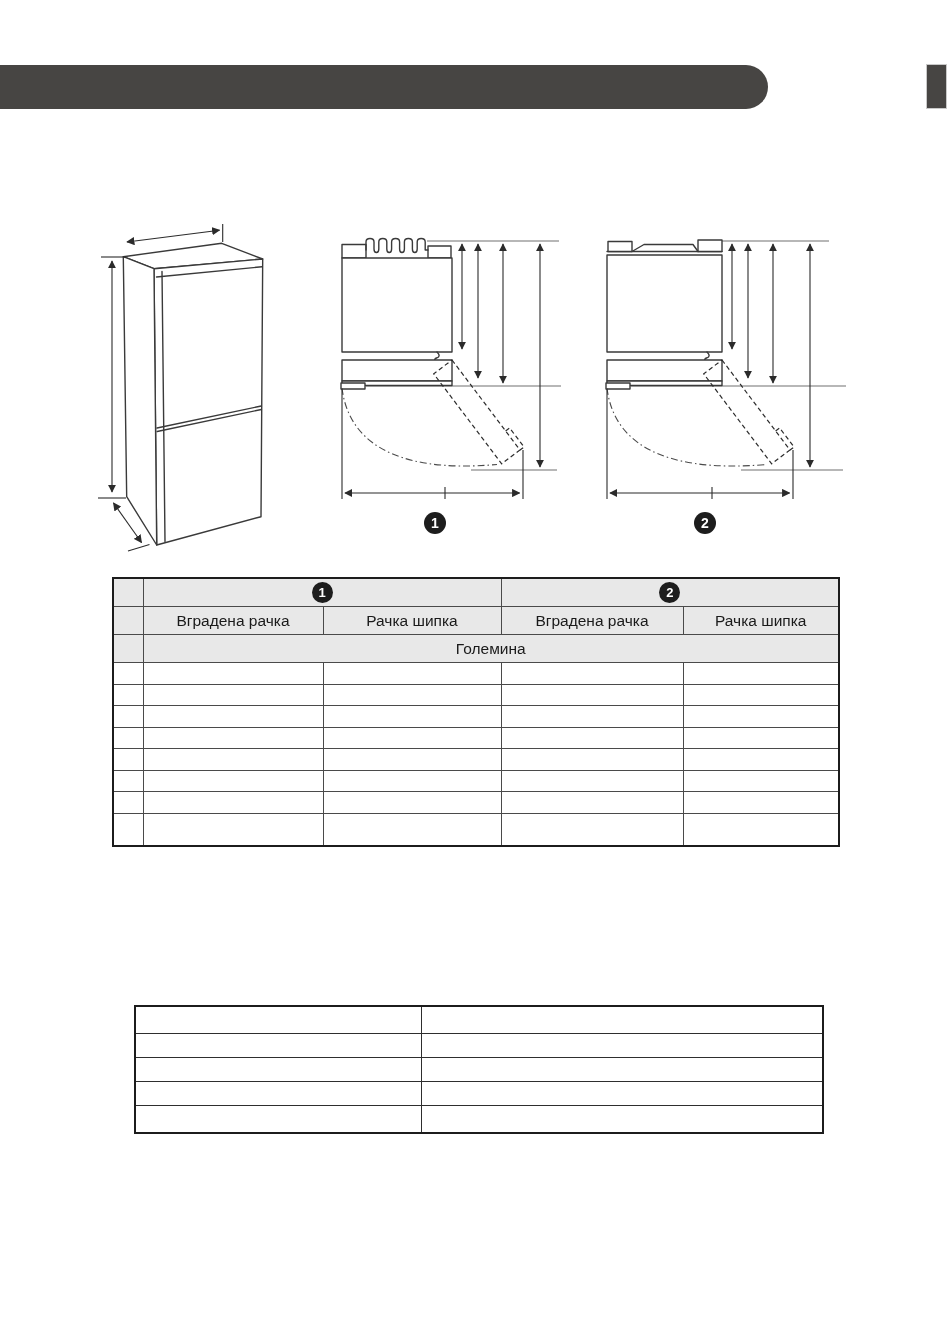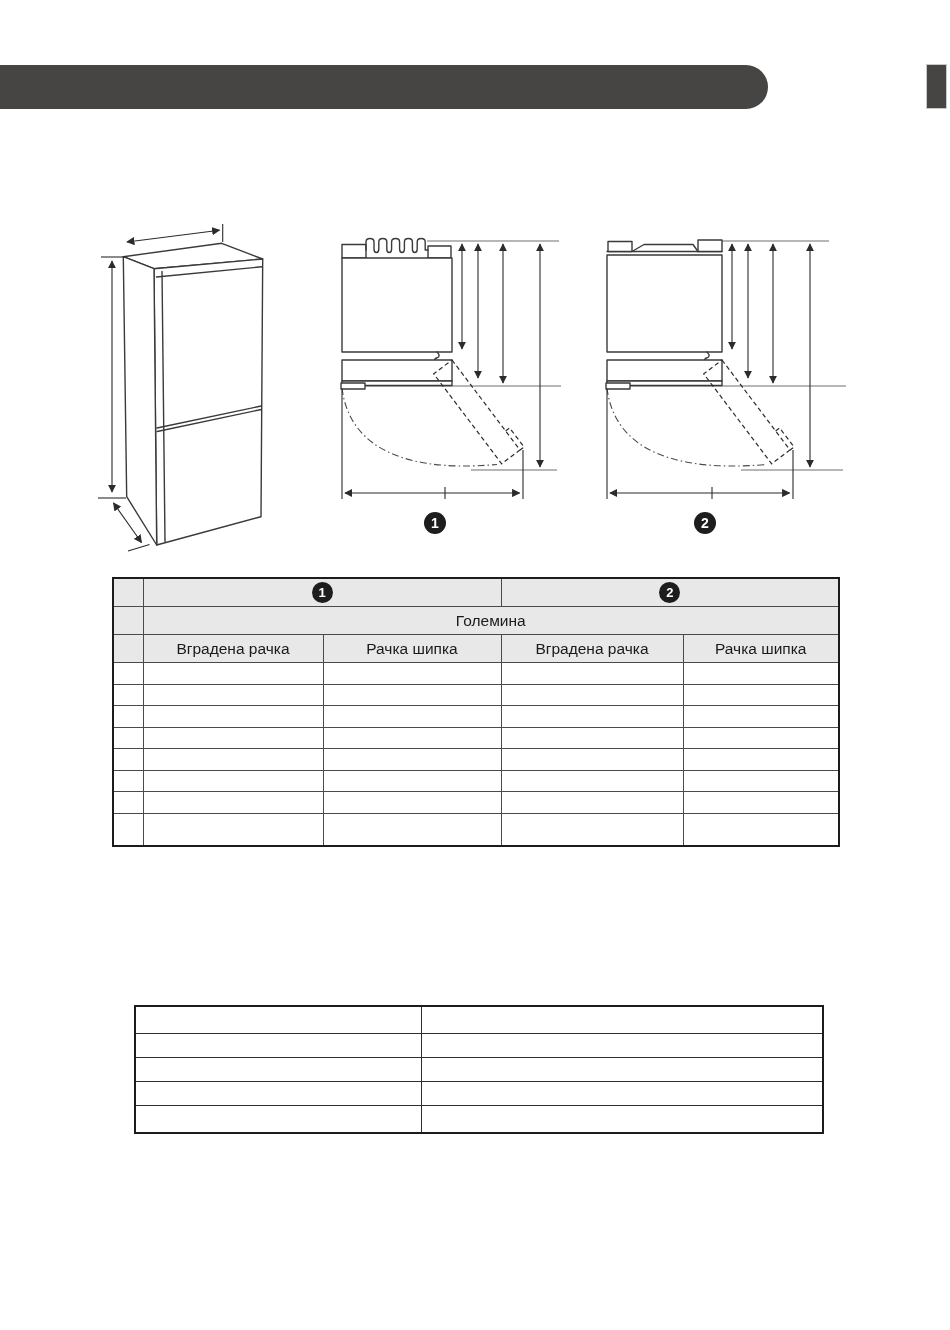--- a/index.html
+++ b/index.html
@@ -178,28 +178,28 @@
         <th></th>
         <th colspan="2">
           <span class="num-bubble">1</span>
         </th>
         <th colspan="2">
           <span class="num-bubble">2</span>
         </th>
       </tr>
       <tr>
         <th></th>
-        <th colspan="4">Големина</th>
-      </tr>
-      <tr>
-        <th></th>
         <th>Вградена рачка</th>
         <th>Рачка шипка</th>
         <th>Вградена рачка</th>
         <th>Рачка шипка</th>
+      </tr>
+      <tr>
+        <th></th>
+        <th colspan="4">Големина</th>
       </tr>
     </thead>
     <tbody>
         <tr>
           <td></td>
           <td></td>
           <td></td>
           <td></td>
           <td></td>
         </tr>

